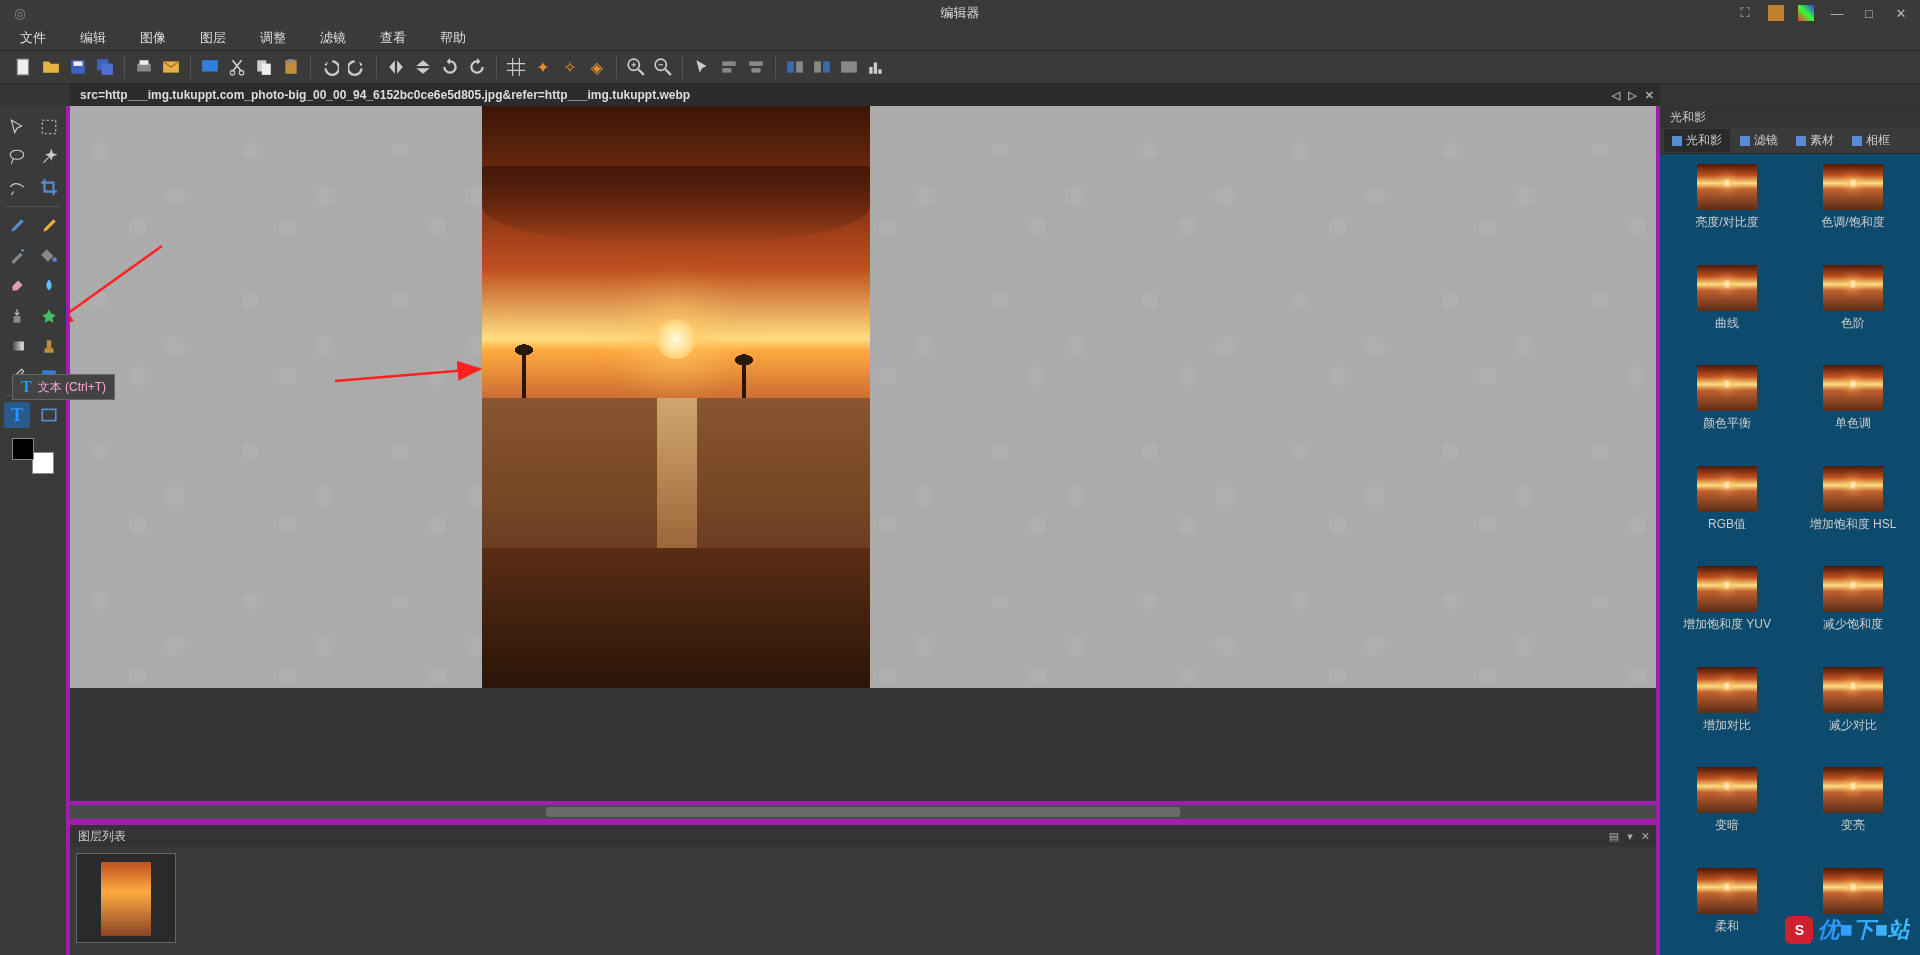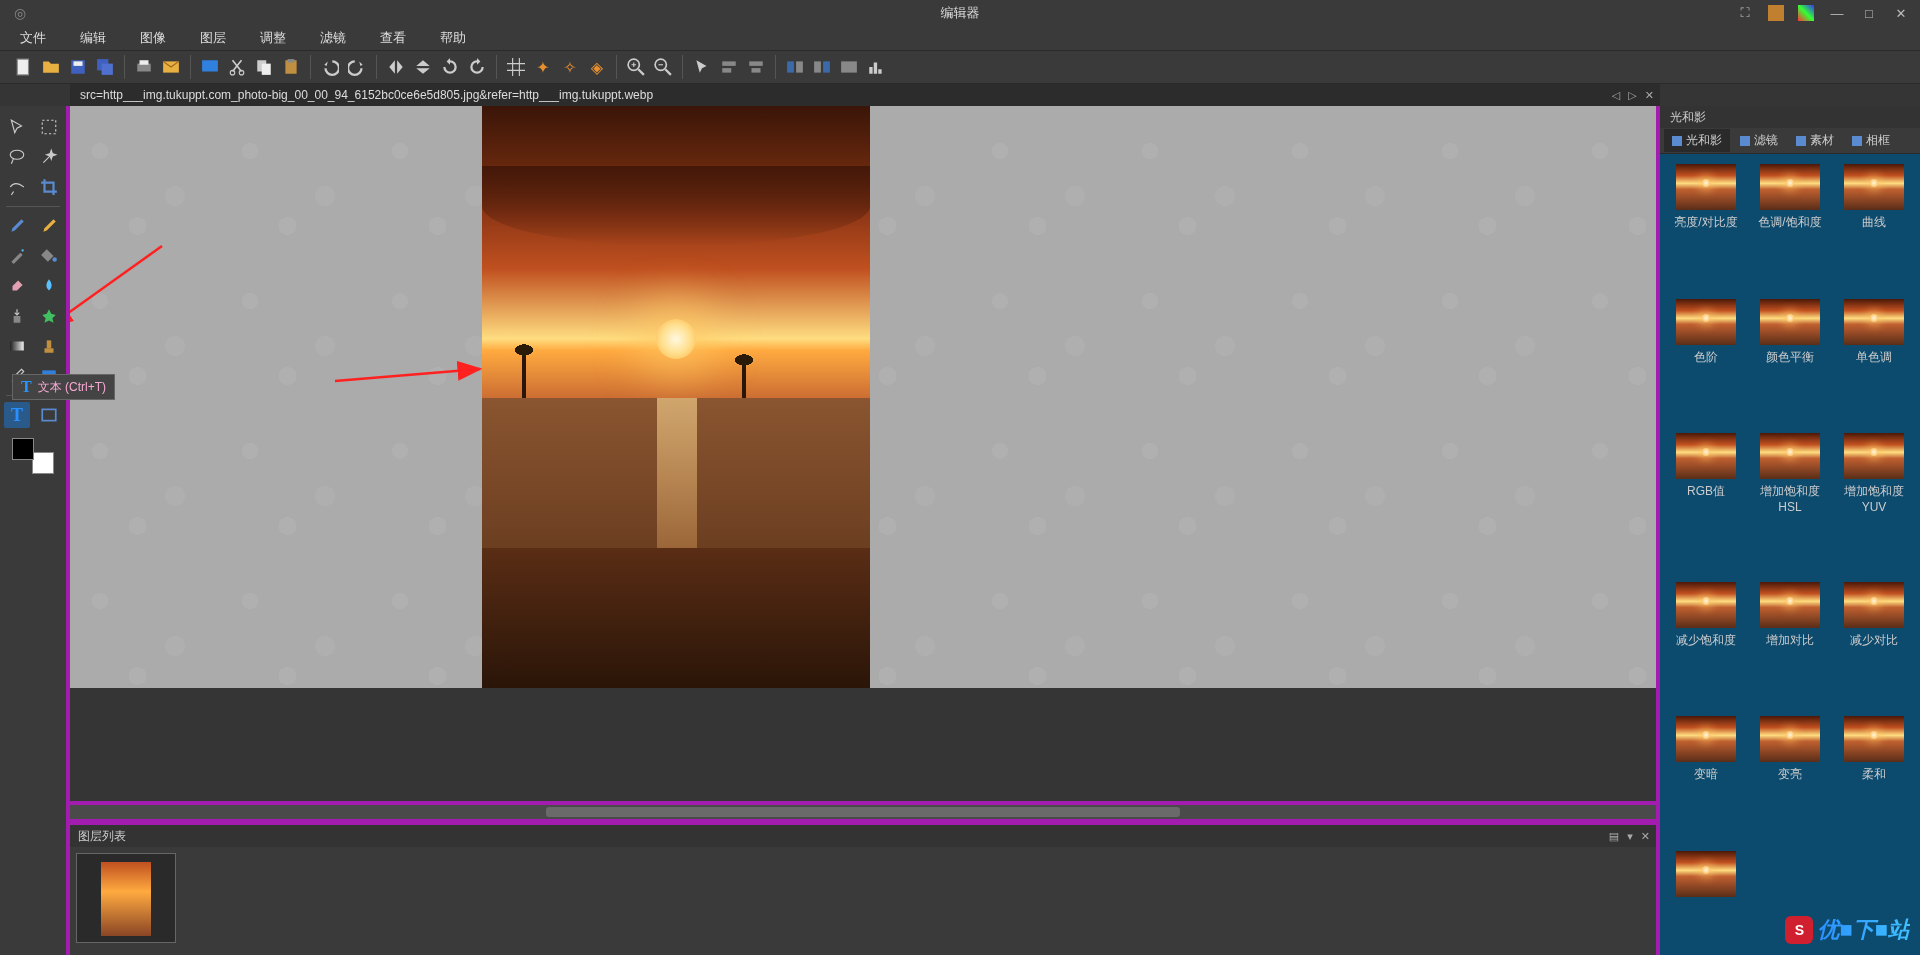--- a/index.html
+++ b/index.html
@@ -18,21 +18,21 @@
 
 
 .toolbar { height: 34px; background: #3a3a3a; border-top: 1px solid #2a2a2a; border-bottom: 1px solid #2a2a2a; display: flex; align-items: center; padding-left: 12px; gap: 3px; }
 .toolbar .tb { width: 24px; height: 24px; display: flex; align-items: center; justify-content: center; cursor: pointer; border-radius: 2px; }
 .toolbar .sep { width: 1px; height: 24px; background: #555; margin: 0 4px; }
 .tb svg { width: 18px; height: 18px; }
 
 
 .doctab-row { height: 22px; display: flex; align-items: center; }
 .doctab-row .spacer { width: 70px; }
-.doctab { background: #2c2c2c; padding: 2px 10px; font-size: 12px; color: #ddd; height: 22px; display: flex; align-items: center; flex: 1; margin-right: 260px; position: relative; }
+.doctab { background: #2c2c2c; padding: 2px 10px; font-size: 12px; color: #ddd; height: 22px; display: flex; align-items: center; flex: 1; margin-right: 260px; position: relative; font-weight: bold; }
 .doctab .nav { position: absolute; right: 6px; display: flex; gap: 8px; color: #aaa; font-size: 11px; }
 
 
 .main { display: flex; height: calc(955px - 26px - 24px - 34px - 22px); }
 
 
 .toolbox { width: 66px; background: #3a3a3a; padding-top: 8px; display: flex; flex-direction: column; align-items: center; gap: 4px; position: relative; }
 .tool-row { display: flex; gap: 6px; }
 .tool { width: 26px; height: 26px; display: flex; align-items: center; justify-content: center; cursor: pointer; border-radius: 2px; }
 .tool.selected { background: #2a5a8a; }
@@ -79,21 +79,21 @@
 .layer-thumb { width: 100px; height: 90px; border: 1px solid #666; background: #2a2a2a; padding: 8px; }
 .layer-thumb-img { width: 50px; height: 74px; margin: 0 auto; background: linear-gradient(to bottom, #c05020 0%, #ffaa40 40%, #8a4525 100%); position: relative; }
 
 
 .right-panel { width: 260px; background: #0c4a6e; display: flex; flex-direction: column; }
 .rp-title { height: 22px; background: #333; padding: 0 10px; font-size: 12px; display: flex; align-items: center; }
 .rp-tabs { height: 26px; background: #3a3a3a; display: flex; align-items: center; padding-left: 4px; gap: 2px; border-bottom: 1px solid #2a2a2a; }
 .rp-tab { padding: 3px 8px; font-size: 12px; color: #ccc; display: flex; align-items: center; gap: 4px; cursor: pointer; }
 .rp-tab.active { background: #2a2a2a; }
 .rp-tab .sq { width: 10px; height: 10px; background: #5a8ad0; }
-.rp-grid { flex: 1; overflow-y: auto; padding: 10px 8px; display: grid; grid-template-columns: 1fr 1fr 1fr; gap: 23px 8px; }
+.rp-grid { flex: 1; overflow-y: auto; padding: 10px 8px; display: grid; grid-template-columns: 1fr 1fr; gap: 23px 8px; }
 .fx-item { display: flex; flex-direction: column; align-items: center; gap: 4px; cursor: pointer; }
 .fx-thumb { width: 60px; height: 46px; background: linear-gradient(to bottom, #4a1808 0%, #c05020 25%, #ffdd80 42%, #c06030 55%, #5a2d18 100%); position: relative; }
 .fx-thumb::after { content: ""; position: absolute; left: 50%; top: 42%; transform: translate(-50%,-50%); width: 8px; height: 8px; background: radial-gradient(circle, #fff8e0, #ffb040); border-radius: 50%; box-shadow: 0 0 8px 4px rgba(255,200,100,0.5); }
 .fx-label { font-size: 12px; color: #ccc; text-align: center; }
 
 
 .watermark { position: absolute; right: 10px; bottom: 10px; z-index: 200; display: flex; align-items: center; gap: 4px; }
 .wm-badge { width: 28px; height: 28px; background: #d02030; border-radius: 6px; display: flex; align-items: center; justify-content: center; color: #fff; font-weight: bold; font-size: 14px; }
 .wm-text { font-size: 22px; font-weight: bold; font-style: italic; background: linear-gradient(90deg, #2a90ff, #40c0ff); -webkit-background-clip: text; color: transparent; }
 </style>

